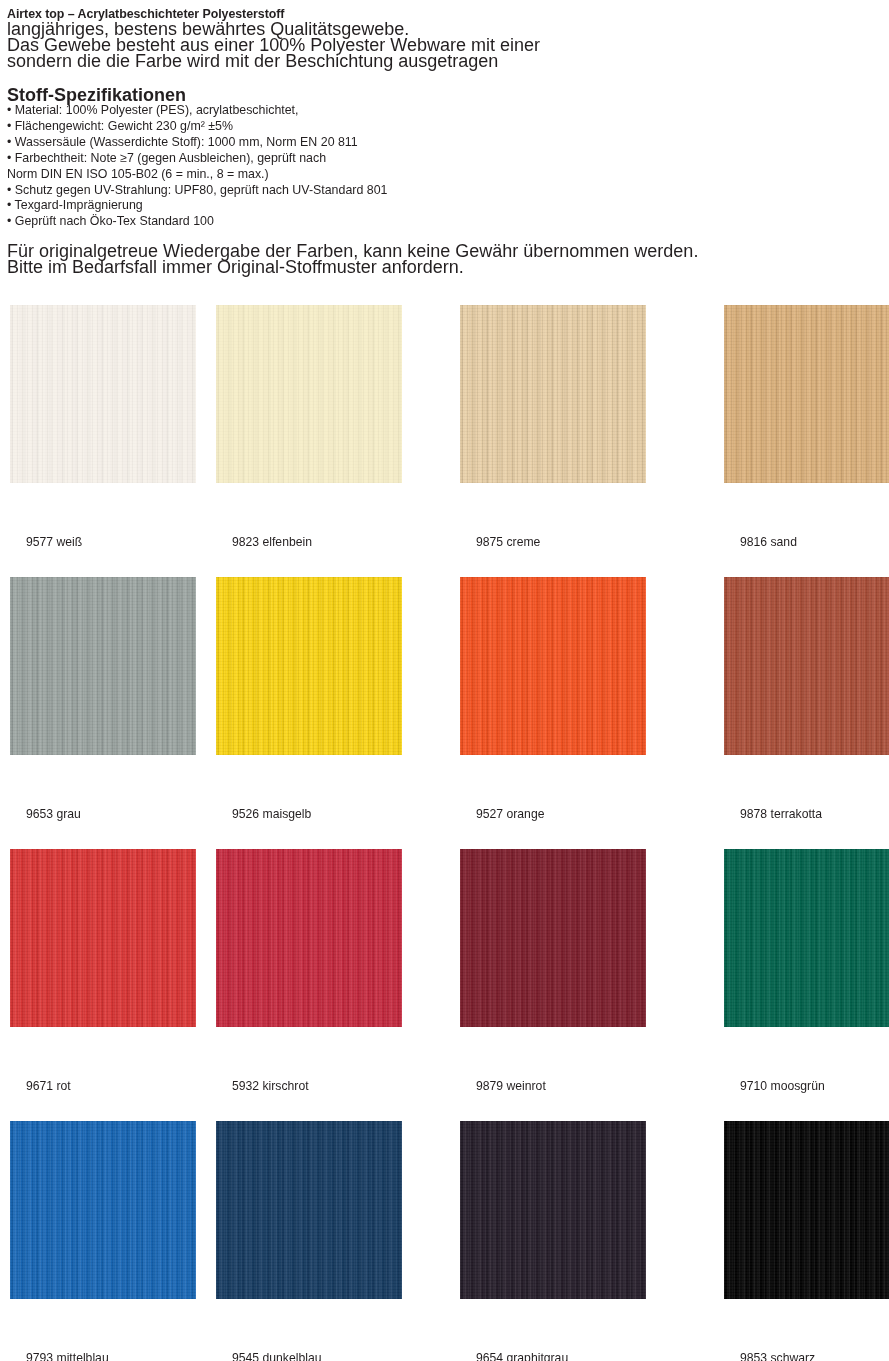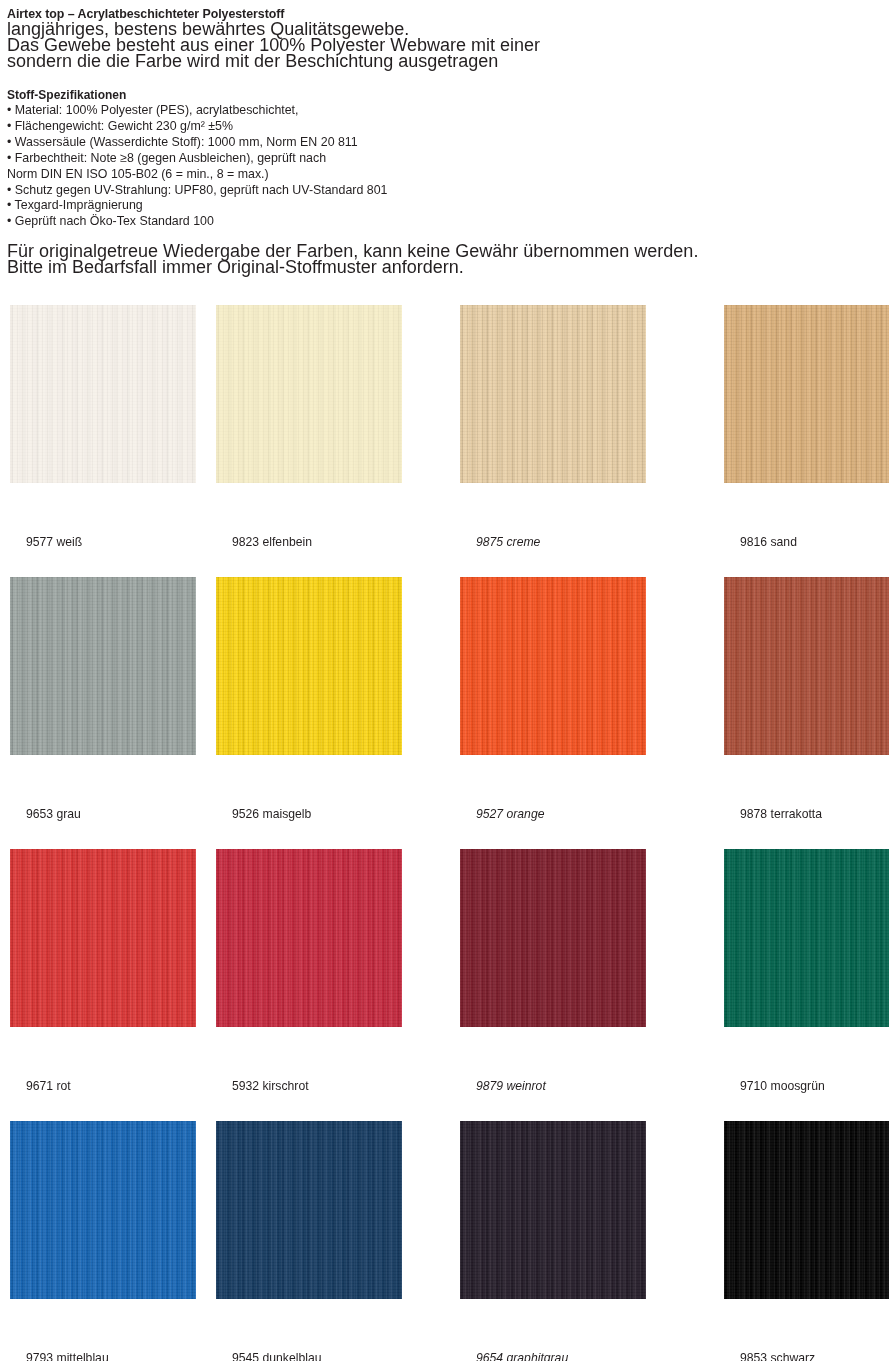--- a/index.html
+++ b/index.html
@@ -36,21 +36,21 @@
   }
   .intro-line {
     font-size: 18px;
     line-height: 15.9px;
     margin: 0;
     white-space: pre;
   }
   .spacer-sm { height: 14px; }
   .spacer-md { height: 17px; }
   .section-head {
-    font-size: 12px;
+    font-size: 18px;
     font-weight: bold;
     line-height: 16px;
     margin: 0;
   }
   .spec-line {
     font-size: 12.4px;
     line-height: 15.9px;
     margin: 0;
     white-space: pre;
   }
@@ -72,21 +72,21 @@
     position: relative;
     height: 272px;
   }
   .cell {
     position: absolute;
     top: 0;
     width: 186px;
   }
   .cell.c0 { left: 10px;  }
   .cell.c1 { left: 216px; }
-  .cell.c2 { left: 460px; font-style: italic; }
+  .cell.c2 { left: 460px; }
   .cell.c3 { left: 724px; }
 
   .swatch {
     position: relative;
     width: 186px;
     height: 178px;
     overflow: hidden;
     background-color: #cccccc;
   }
   
@@ -149,21 +149,21 @@
     <p class="intro-line">langjähriges, bestens bewährtes Qualitätsgewebe.</p>
     <p class="intro-line">Das Gewebe besteht aus einer 100% Polyester Webware mit einer</p>
     <p class="intro-line">sondern die die Farbe wird mit der Beschichtung ausgetragen</p>
 
     <div class="spacer-md"></div>
 
     <p class="section-head">Stoff-Spezifikationen</p>
     <p class="spec-line">• Material: 100% Polyester (PES), acrylatbeschichtet,</p>
     <p class="spec-line">• Flächengewicht: Gewicht 230 g/m² ±5%</p>
     <p class="spec-line">• Wassersäule (Wasserdichte Stoff): 1000 mm, Norm EN 20 811</p>
-    <p class="spec-line">• Farbechtheit: Note ≥8 (gegen Ausbleichen), geprüft nach</p>
+    <p class="spec-line">• Farbechtheit: Note ≥7 (gegen Ausbleichen), geprüft nach</p>
     <p class="spec-line">Norm DIN EN ISO 105-B02 (6 = min., 8 = max.)</p>
     <p class="spec-line">• Schutz gegen UV-Strahlung: UPF80, geprüft nach UV-Standard 801</p>
     <p class="spec-line">• Texgard-Imprägnierung</p>
     <p class="spec-line">• Geprüft nach Öko-Tex Standard 100</p>
 
     <div class="spacer-sm"></div>
 
     <p class="note-line">Für originalgetreue Wiedergabe der Farben, kann keine Gewähr übernommen werden.</p>
     <p class="note-line">Bitte im Bedarfsfall immer Original-Stoffmuster anfordern.</p>
   </div>

